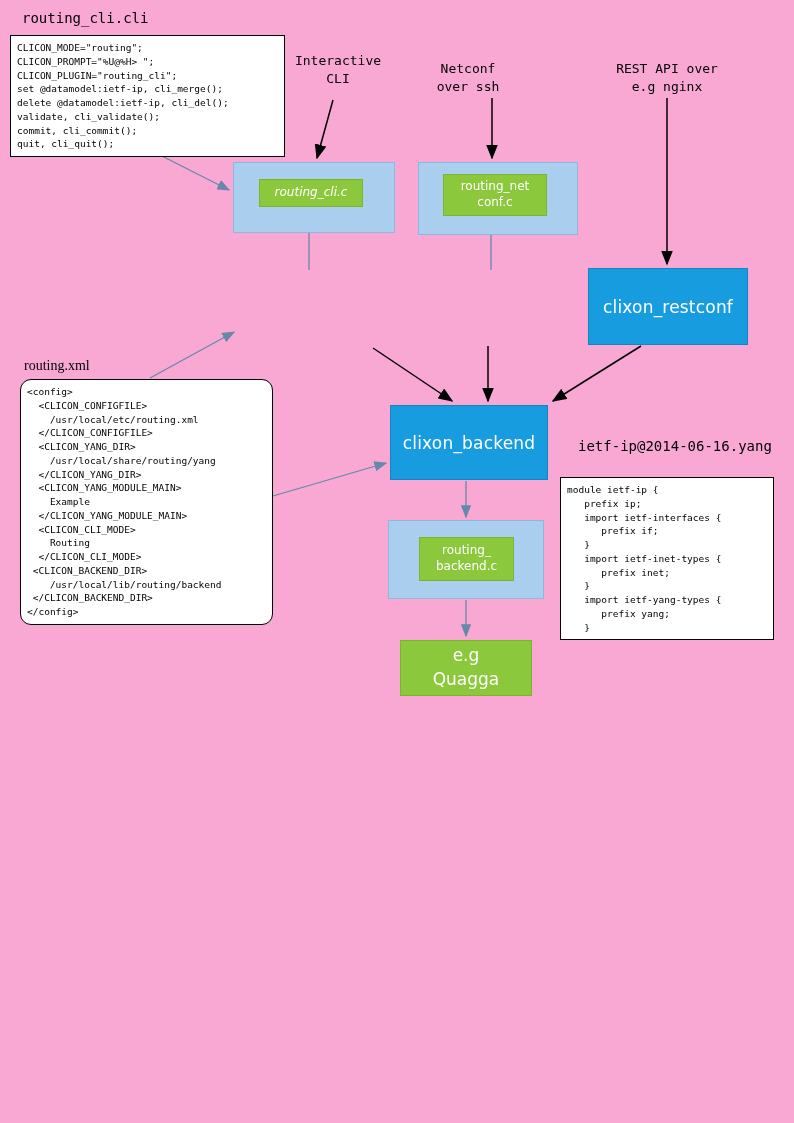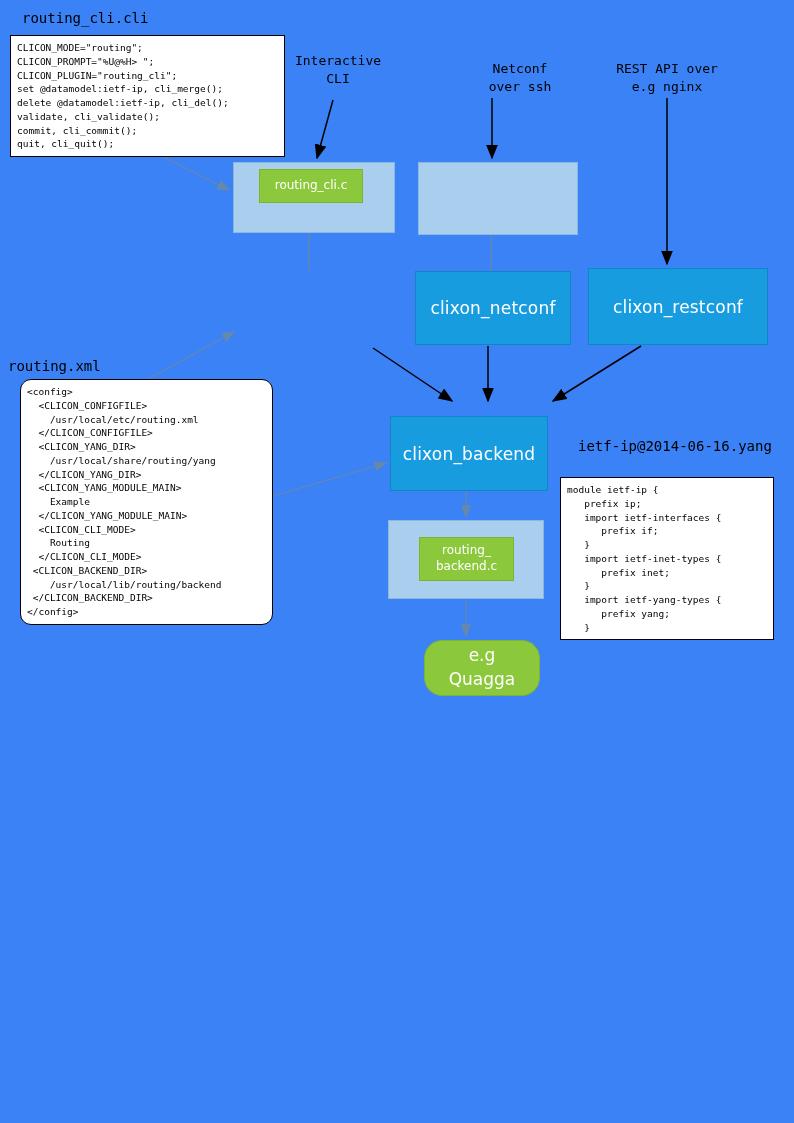--- a/index.html
+++ b/index.html
@@ -1,18 +1,18 @@
 <!DOCTYPE html>
 <html><head>
 <meta charset="utf-8">
 <style>
   * { margin:0; padding:0; box-sizing:border-box; }
   html,body { background:#ffffff; }
   body { font-family:"DejaVu Sans", sans-serif; }
-  #canvas { position:relative; width:794px; height:1123px; background:#3b82f6; overflow:hidden; }
+  #canvas { position:relative; width:794px; height:1123px; background:#f9a8d4; overflow:hidden; }
 
   .file-title {
     position:absolute; font-family:"DejaVu Sans Mono", monospace;
     font-size:14px; color:#000; white-space:pre;
   }
   .code-box {
     position:absolute; background:#fff; border:1px solid #000;
     font-family:"DejaVu Sans Mono", monospace; font-size:9.5px;
     line-height:1.45; color:#000; padding:5px 6px; white-space:pre;
   }
@@ -37,37 +37,37 @@
   .green-box {
     position:absolute; background:#8cc83c; border:1px solid #7db32f;
     color:#fff; display:flex; align-items:center; justify-content:center;
     font-size:17px; text-align:center; white-space:pre-line; line-height:1.4;
   }
 
   
   #cli-title        { left:22px;  top:10px; }
   #cli-code         { left:10px;  top:35px;  width:275px; }
   #lbl-interactive  { left:278px; top:52px;  width:120px; }
-  #lbl-netconf      { left:468px; top:60px;  width:104px; }
+  #lbl-netconf      { left:416px; top:60px;  width:104px; }
   #lbl-rest         { left:593px; top:60px;  width:148px; }
   #plugin-cli       { left:233px; top:162px; width:162px; height:71px; }
-  #plugin-cli-green { left:259px; top:169px; width:104px; height:34px; }
+  #plugin-cli-green { left:259px; top:179px; width:104px; height:28px;font-style:italic; }
   #plugin-nc        { left:418px; top:162px; width:160px; height:73px; }
   #plugin-nc-green  { left:443px; top:174px; width:104px; height:42px; }
   #proc-cli         { left:238px; top:271px; width:159px; height:76px; }
   #proc-netconf     { left:415px; top:271px; width:156px; height:74px; }
-  #proc-restconf    { left:588px; top:268px; width:180px; height:77px; }
-  #proc-backend     { left:390px; top:416px; width:158px; height:75px; }
-  #xml-title        { left:8px;  top:358px; }
+  #proc-restconf    { left:588px; top:268px; width:160px; height:77px; }
+  #proc-backend     { left:390px; top:405px; width:158px; height:75px; }
+  #xml-title        { left:24px;  top:358px;font-family:Liberation Serif, serif; }
   #xml-code         { left:20px;  top:379px; width:253px;border-radius:11px; }
   #yang-title       { left:578px; top:438px; }
   #yang-code        { left:560px; top:477px; width:214px; }
   #plugin-be        { left:388px; top:520px; width:156px; height:79px; }
   #plugin-be-green  { left:419px; top:537px; width:95px;  height:44px; }
-  #quagga           { left:424px; top:640px; width:116px; height:56px;border-radius:18px; }
+  #quagga           { left:400px; top:640px; width:132px; height:56px; }
 
   #arrows { position:absolute; left:0; top:0; width:794px; height:1123px; pointer-events:none; }
 </style>
 </head>
 <body>
 
 <div id="canvas">
 
   <svg id="arrows" viewBox="0 0 794 1123" xmlns="http://www.w3.org/2000/svg">
     <defs>
@@ -109,22 +109,23 @@
 CLI</div>
   <div id="lbl-netconf" class="top-label">Netconf
 over ssh</div>
   <div id="lbl-rest" class="top-label">REST API over
 e.g nginx</div>
 
   <div id="plugin-cli" class="plugin-container"></div>
   <div id="plugin-cli-green" class="plugin-green">routing_cli.c</div>
 
   <div id="plugin-nc" class="plugin-container"></div>
+  <div id="plugin-nc-green" class="plugin-green">routing_net
+conf.c</div>
 
-  <div id="proc-netconf" class="proc-box">clixon_netconf</div>
   <div id="proc-restconf" class="proc-box">clixon_restconf</div>
   <div id="proc-backend" class="proc-box">clixon_backend</div>
 
   <div id="xml-title" class="file-title">routing.xml</div>
   <pre id="xml-code" class="code-box">&lt;config&gt;
   &lt;CLICON_CONFIGFILE&gt;
     /usr/local/etc/routing.xml
   &lt;/CLICON_CONFIGFILE&gt;
   &lt;CLICON_YANG_DIR&gt;
     /usr/local/share/routing/yang

